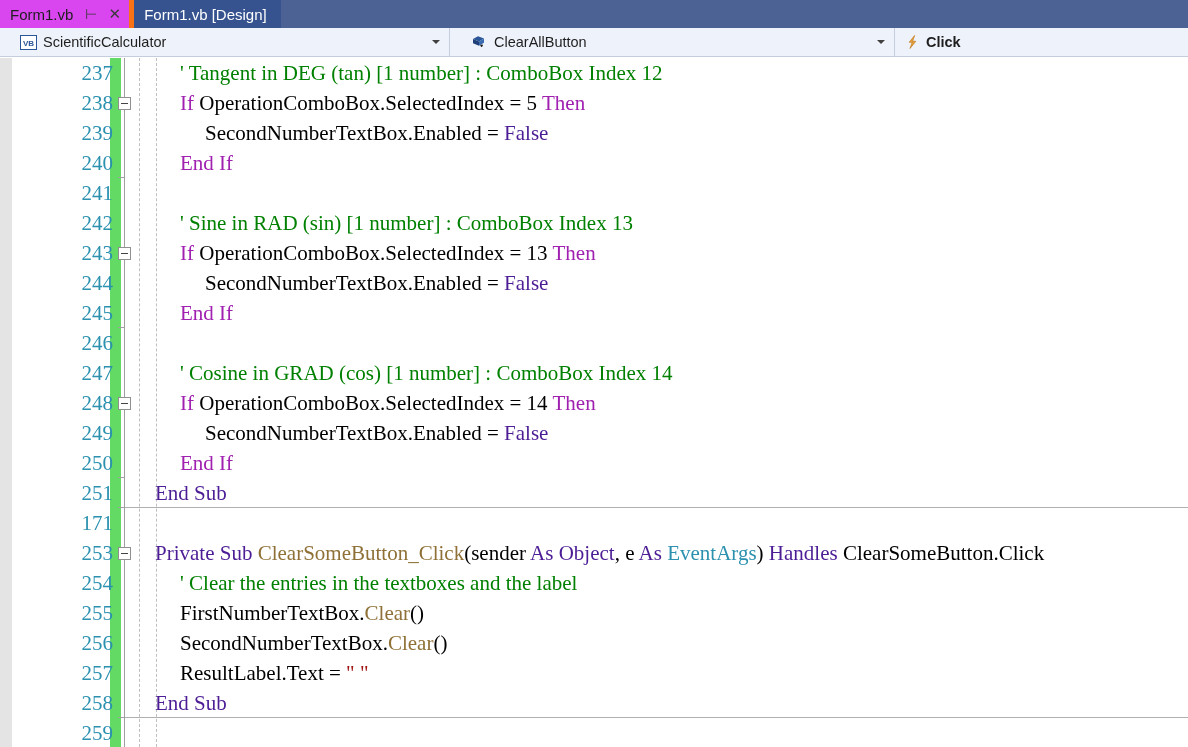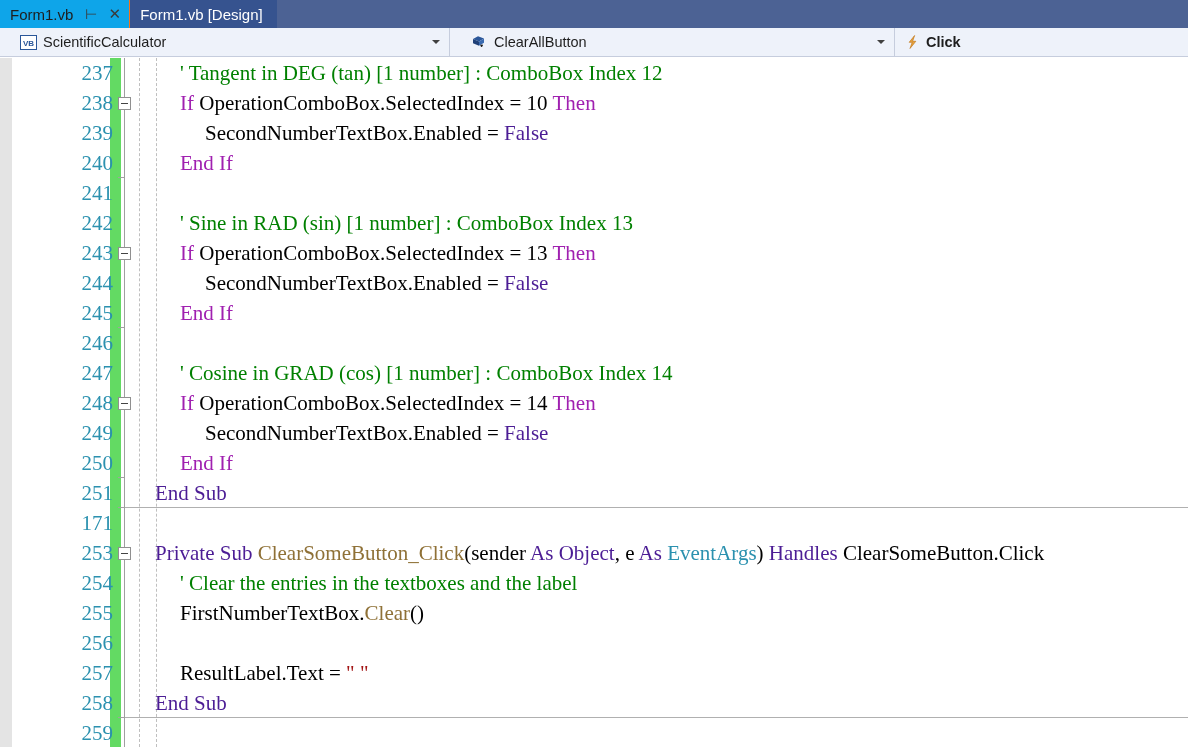--- a/index.html
+++ b/index.html
@@ -26,23 +26,23 @@
   }
   .tab {
     display: flex;
     align-items: center;
     font-size: 15px;
     padding: 0 8px 0 10px;
     white-space: nowrap;
     box-sizing: border-box;
   }
   .tab.active {
-    background: #0ea5e9;
+    background: #d946ef;
     color: #1e1e1e;
-    border-right: 1px solid #f97316;
+    border-right: 5px solid #f97316;
   }
   .tab.inactive {
     background: #36538f;
     color: #ffffff;
     padding-right: 14px;
   }
   .tab-label { line-height: 1; }
   .tab-pin {
     margin-left: 12px;
     font-size: 14px;
@@ -284,21 +284,21 @@
   <div id="outline-rule"></div>
   <div class="indent-guide" style="left:139px;"></div>
   <div class="indent-guide" style="left:156px;"></div>
   <div class="code-rows" id="code-rows">
       <div class="row">
         <div class="lineno">237</div>
         <div class="code" style="left: 180px;"><span class="cmt">' Tangent in DEG (tan) [1 number] : ComboBox Index 12</span></div>
       </div>
       <div class="row">
         <div class="lineno">238</div>
-        <div class="code" style="left: 180px;"><span class="kwp">If </span><span class="num">OperationComboBox.SelectedIndex = 10 </span><span class="kwp">Then</span></div>
+        <div class="code" style="left: 180px;"><span class="kwp">If </span><span class="num">OperationComboBox.SelectedIndex = 5 </span><span class="kwp">Then</span></div>
       </div>
       <div class="row">
         <div class="lineno">239</div>
         <div class="code" style="left: 205px;"><span class="num">SecondNumberTextBox.Enabled = </span><span class="kw">False</span></div>
       </div>
       <div class="row">
         <div class="lineno">240</div>
         <div class="code" style="left: 180px;"><span class="kwp">End If</span></div>
       </div>
       <div class="row">
@@ -356,20 +356,21 @@
       <div class="row">
         <div class="lineno">254</div>
         <div class="code" style="left: 180px;"><span class="cmt">' Clear the entries in the textboxes and the label</span></div>
       </div>
       <div class="row">
         <div class="lineno">255</div>
         <div class="code" style="left: 180px;"><span class="num">FirstNumberTextBox.</span><span class="method">Clear</span><span class="num">()</span></div>
       </div>
       <div class="row">
         <div class="lineno">256</div>
+        <div class="code" style="left: 180px;"><span class="num">SecondNumberTextBox.</span><span class="method">Clear</span><span class="num">()</span></div>
       </div>
       <div class="row">
         <div class="lineno">257</div>
         <div class="code" style="left: 180px;"><span class="num">ResultLabel.Text = </span><span class="str">" "</span></div>
       </div>
       <div class="row">
         <div class="lineno">258</div>
         <div class="code" style="left: 155px;"><span class="kw">End Sub</span></div>
       </div>
       <div class="row">

